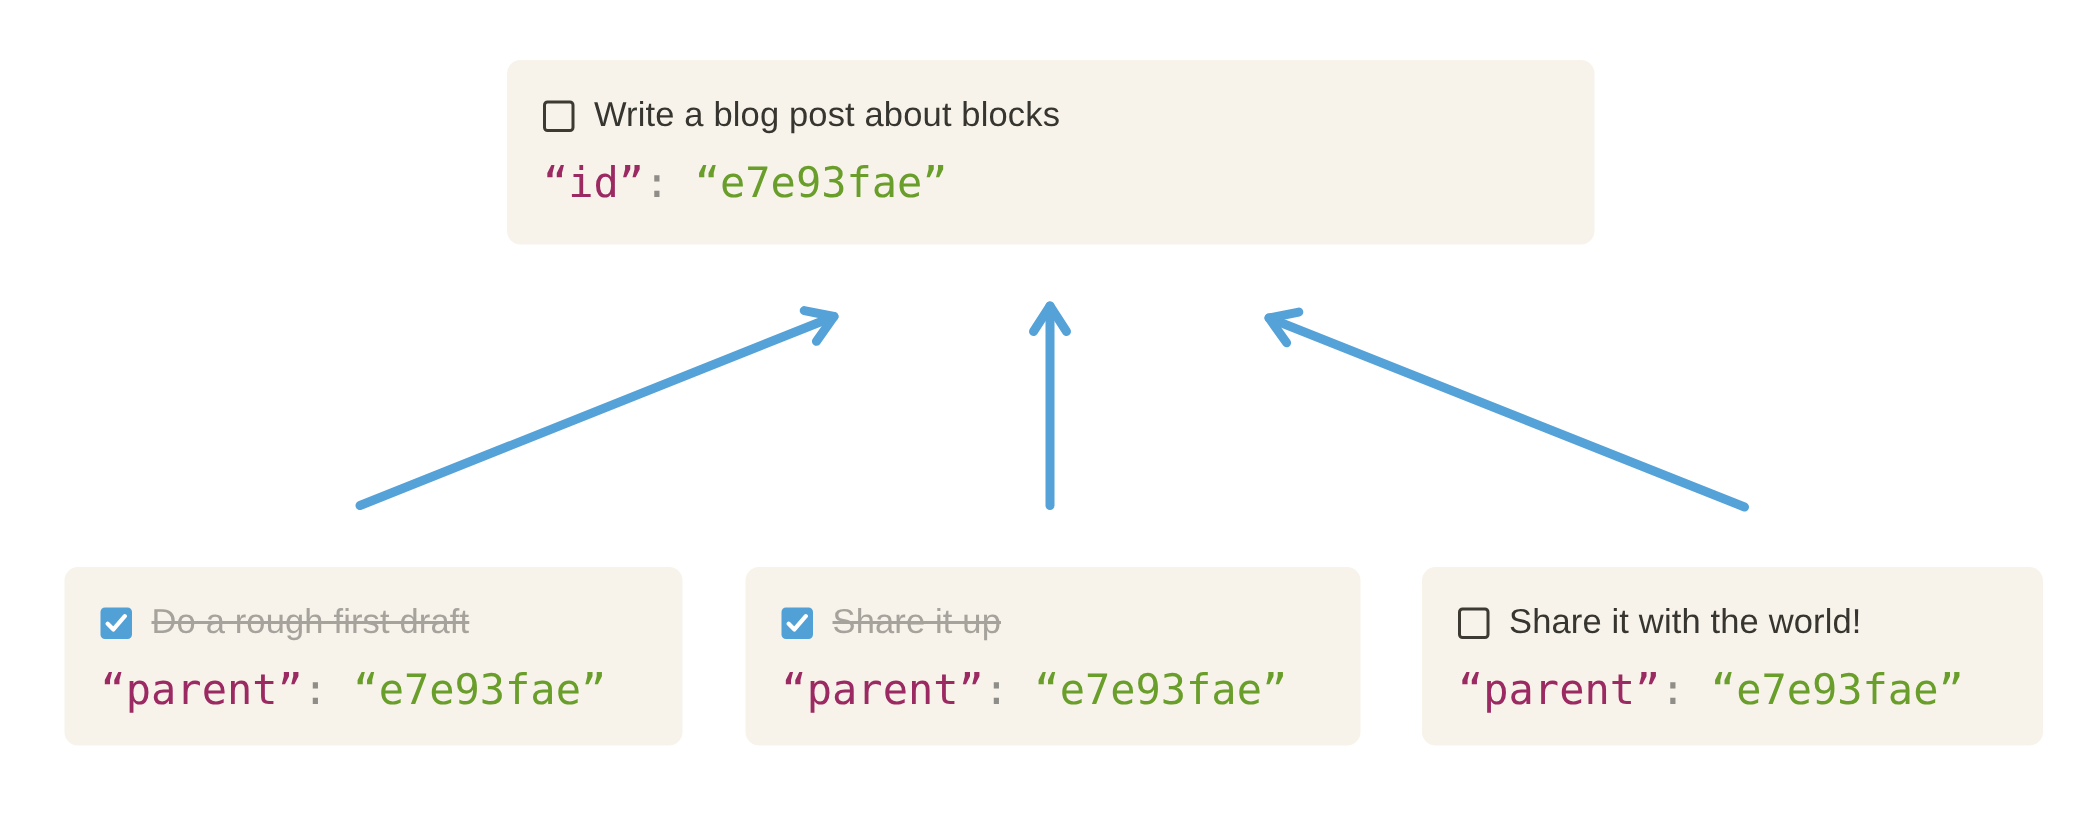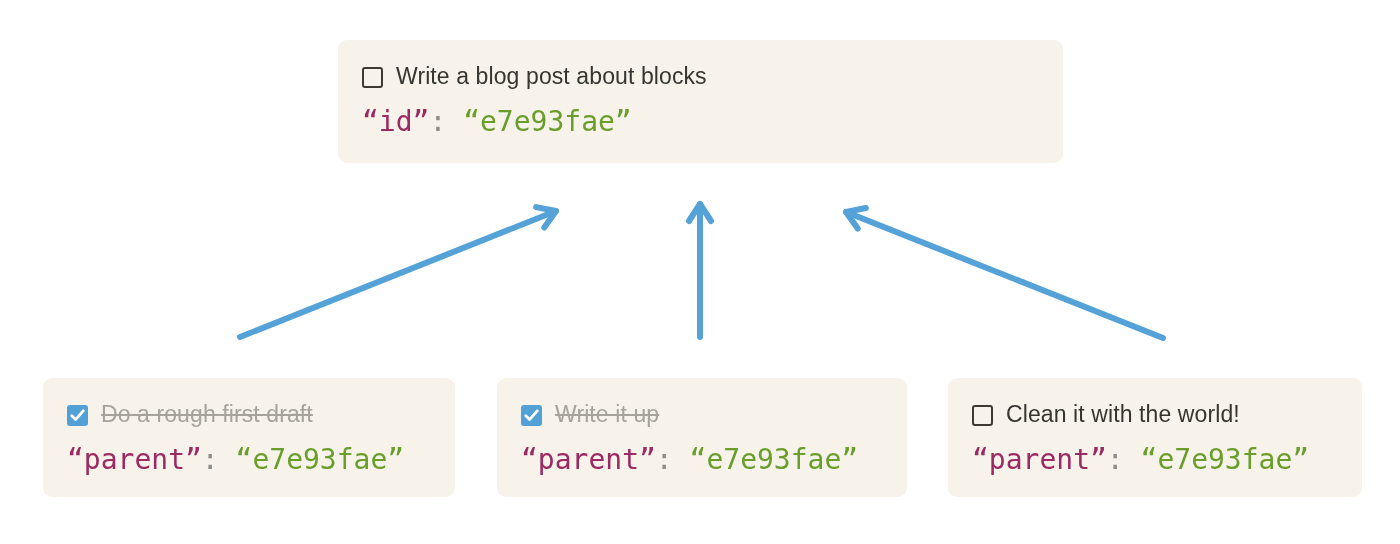--- a/index.html
+++ b/index.html
@@ -133,26 +133,26 @@
     <div class="code-line"><span class="code-key">“parent”</span><span class="code-punct">: </span><span class="code-value">“e7e93fae”</span></div>
   </div>
 
   <div class="card c1">
     <div class="task-row">
       <span class="checkbox checked">
         <svg width="15" height="13" viewBox="0 0 15 13">
           <polyline class="checkmark" points="1.8,6.8 5.6,10.6 13.2,1.8"></polyline>
         </svg>
       </span>
-      <span class="task-label done">Write it up</span>
+      <span class="task-label done">Share it up</span>
     </div>
     <div class="code-line"><span class="code-key">“parent”</span><span class="code-punct">: </span><span class="code-value">“e7e93fae”</span></div>
   </div>
 
   <div class="card c2">
     <div class="task-row">
       <span class="checkbox unchecked"></span>
-      <span class="task-label">Clean it with the world!</span>
+      <span class="task-label">Share it with the world!</span>
     </div>
     <div class="code-line"><span class="code-key">“parent”</span><span class="code-punct">: </span><span class="code-value">“e7e93fae”</span></div>
   </div>
 
 </div>
 
 </body></html>

